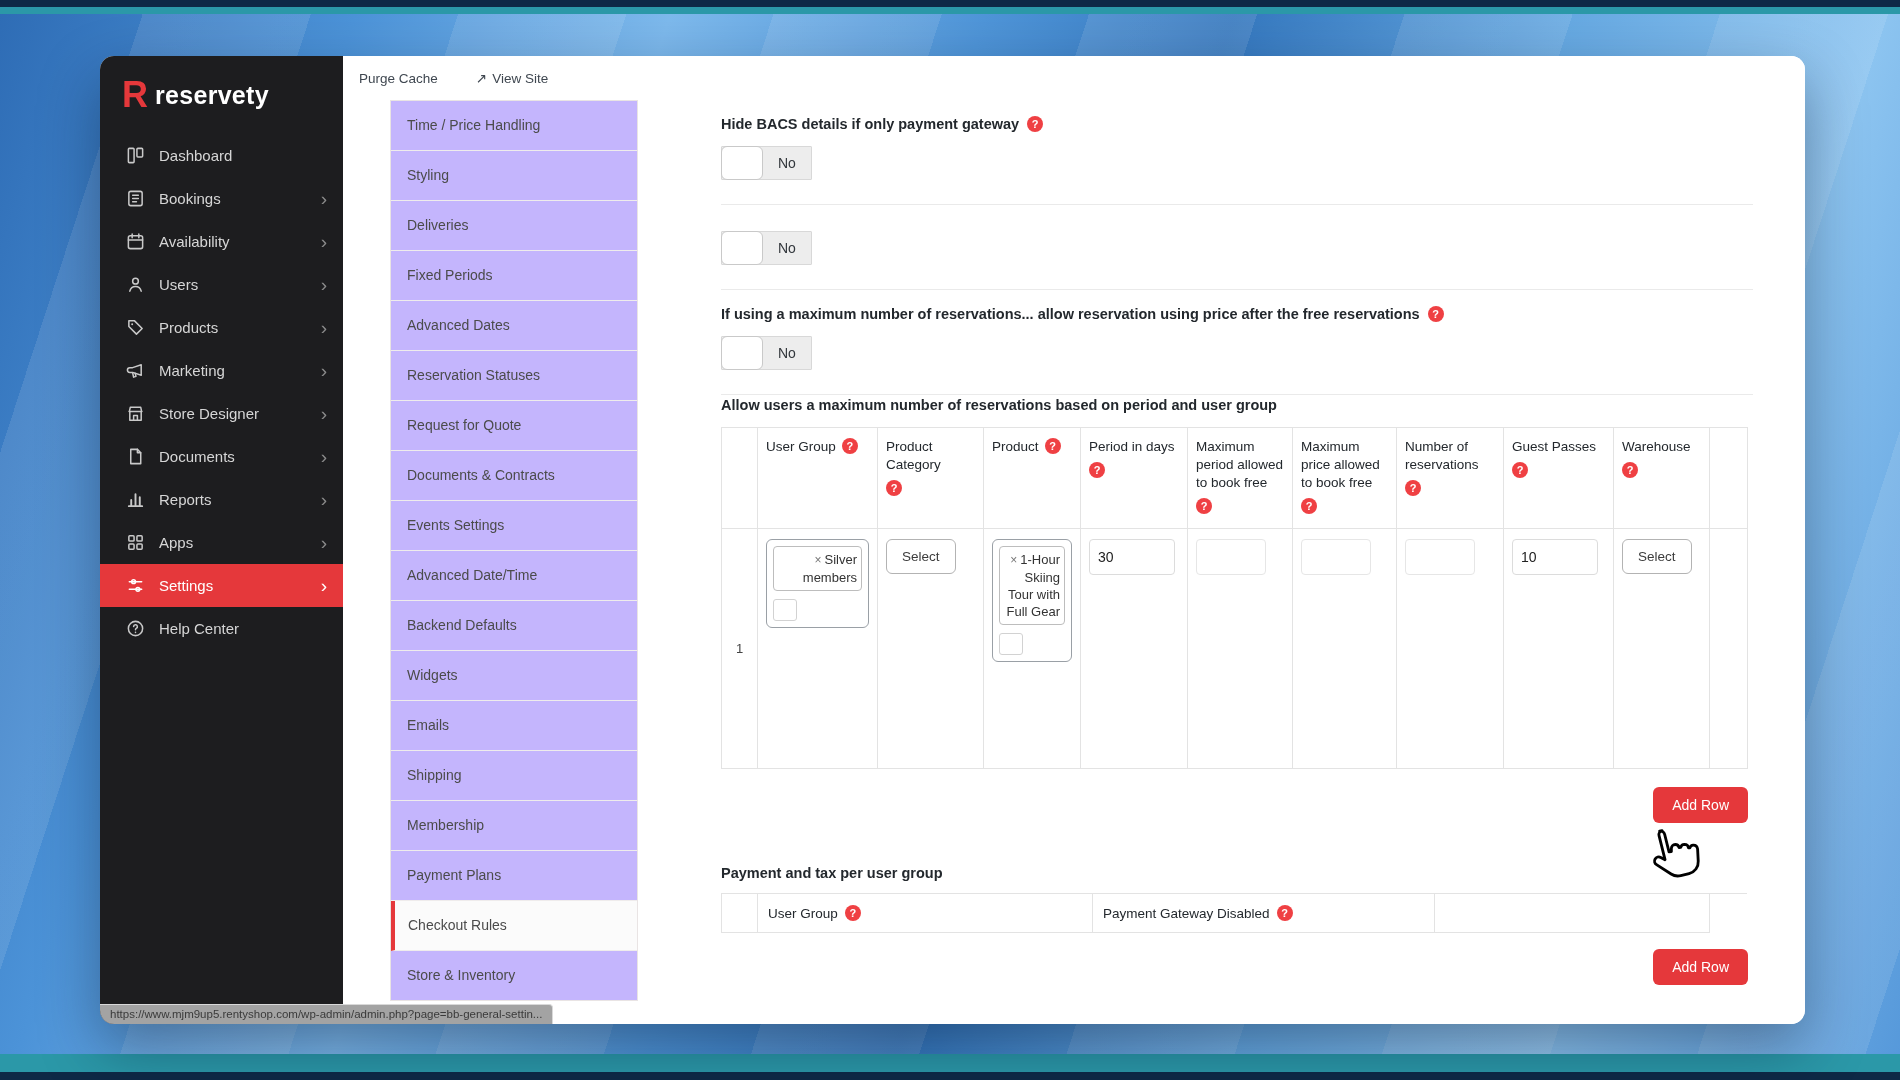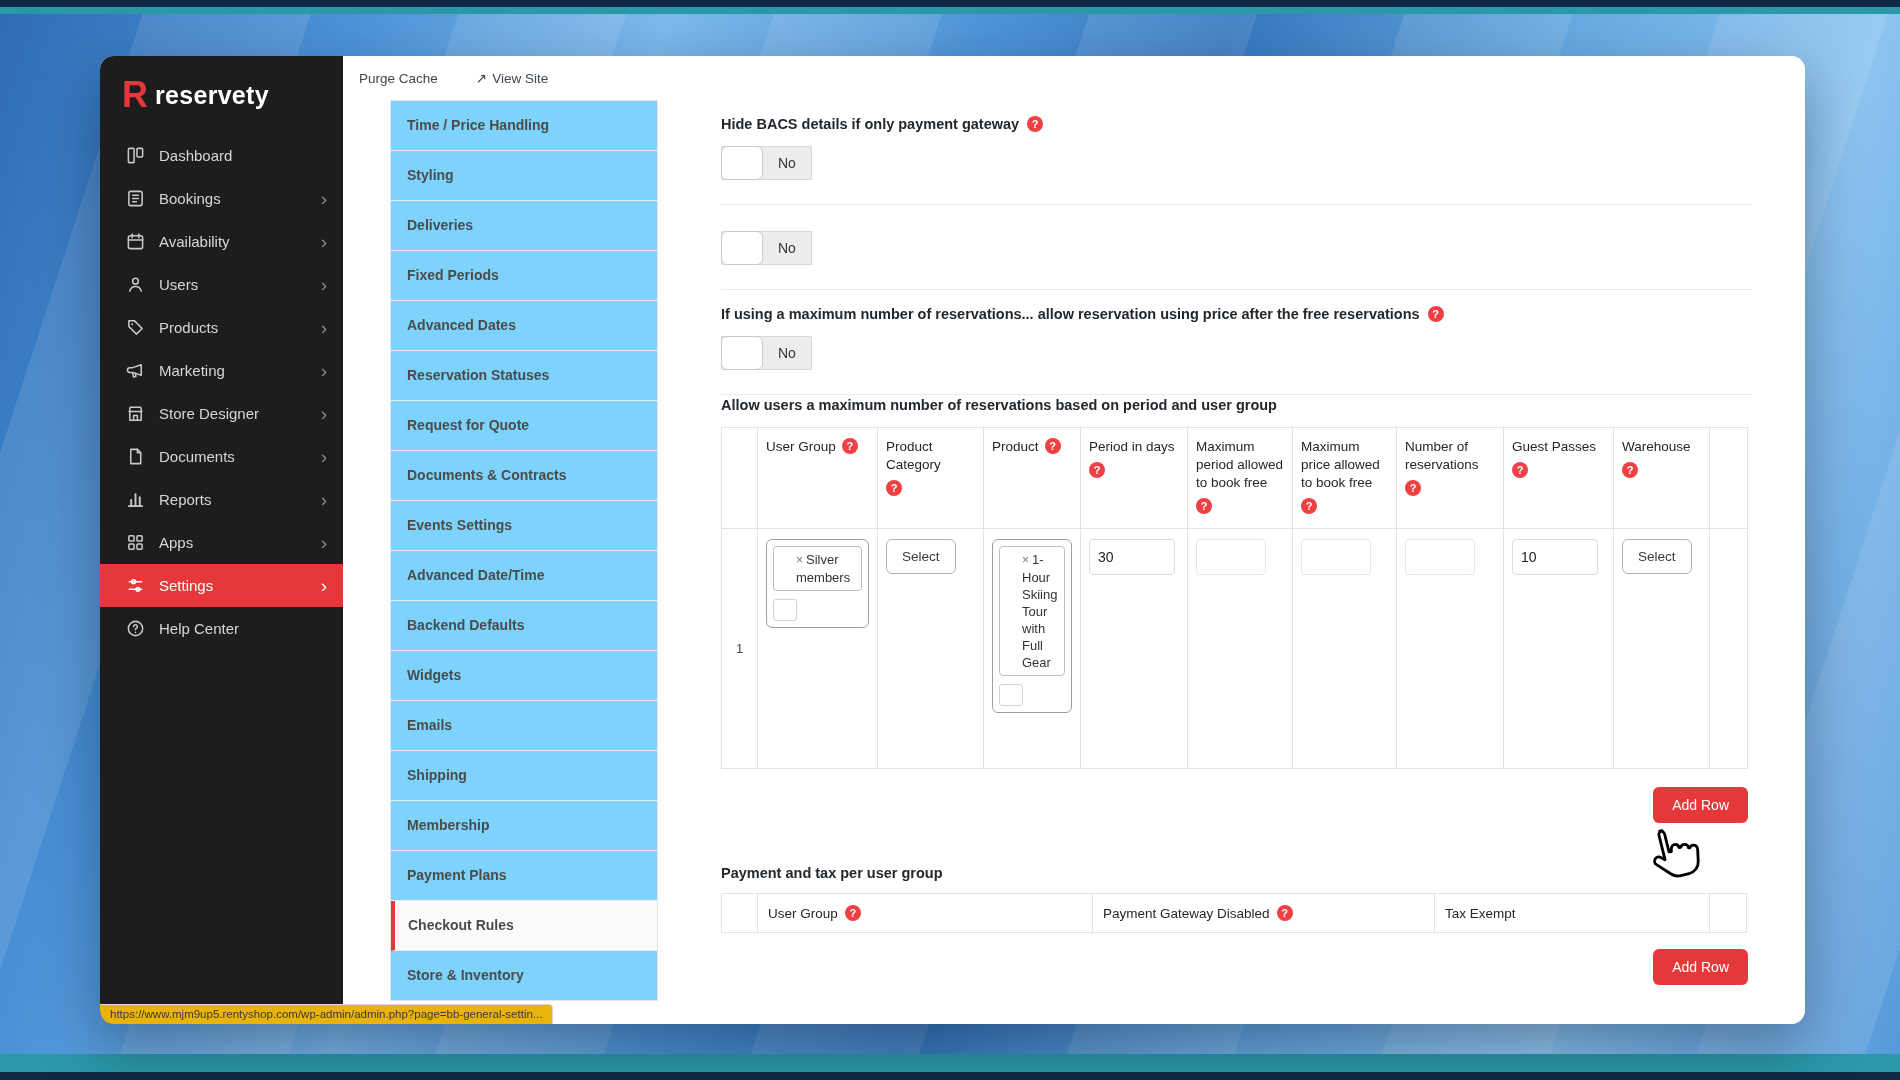--- a/index.html
+++ b/index.html
@@ -42,22 +42,22 @@
   .nav-item.active .nicon { color:#fff; }
   .nav-item.active .chev { color:#fff; }
 
   
   .main { position:absolute; left:243px; top:0; right:0; bottom:0; background:#fff; }
   .topbar { display:flex; align-items:center; height:44px; padding-left:16px; gap:38px;
             font-size:13.5px; color:#3f4750; }
   .toplink { display:inline-flex; gap:5px; align-items:center; cursor:pointer; }
 
   .submenu {
-    position:absolute; left:47px; top:44px; width:268px;
-    border:1px solid #e9e4e4; background:#7dd3fc;font-weight:bold;
+    position:absolute; left:47px; top:44px; width:248px;
+    border:1px solid #e9e4e4; background:#c4b5fd;
   }
   .sm-item {
     padding:15px 16px; font-size:14px; color:#4b4b4b; border-bottom:1px solid #efecec; cursor:pointer;
     line-height:19px;
   }
   .sm-item:last-child { border-bottom:none; }
   .sm-item.selected { border-left:4px solid #e5383b; padding-left:13px; background:#fbfbfb; }
 
   .content { position:absolute; left:378px; top:44px; width:1032px; bottom:0; }
 
@@ -85,21 +85,21 @@
     border-right:1px solid #e3e3e3; border-bottom:1px solid #e3e3e3;
     display:flex; flex-wrap:wrap; align-content:flex-start; gap:6px;
   }
   .res-table .td {
     height:240px; padding:10px 8px; border-right:1px solid #e3e3e3; border-bottom:1px solid #e3e3e3;
     overflow:hidden;
   }
   .td.rownum { display:flex; align-items:center; justify-content:center; font-size:13px; color:#444; }
 
   .ms { border:1px solid #9aa0a6; border-radius:6px; padding:6px; background:#fff; }
-  .ms .tag { border:1px solid #bdbdbd; border-radius:4px; padding:4px 22px; font-size:13px; color:#333; line-height:17px; display:block; }
+  .ms .tag { border:1px solid #bdbdbd; border-radius:4px; padding:4px 4px; font-size:13px; color:#333; line-height:17px; display:block;text-align:right; }
   .ms .tag .x { color:#777; margin-right:3px; font-size:12px; cursor:pointer; }
   .ms .mini { width:24px; height:22px; border:1px solid #d2d2d2; border-radius:3px; margin-top:8px; background:#fff; }
 
   .select-btn { display:inline-block; border:1px solid #b3b3b3; border-radius:6px; padding:9px 15px;
                 font-size:13.5px; color:#3c3c3c; background:#fff; cursor:pointer; }
 
   .num-input { height:36px; border:1px solid #dcdcdc; border-radius:4px; font-size:14px; color:#222;
                padding:0 8px; background:#fff; font-family:"Liberation Sans",sans-serif; }
   .num-input.filled { width:86px; }
   .num-input.empty  { width:70px; border-color:#e6e6e6; }
@@ -109,21 +109,21 @@
 
   .pay-title { margin-top:40px; margin-bottom:10px; }
   .pay-table { display:grid; width:fit-content; grid-template-columns:36px 335px 342px 275px 37px;
                border-top:1px solid #e3e3e3; border-left:1px solid #e3e3e3; }
   .pay-table .th { padding:11px 10px; font-size:13.5px; color:#23282d;
                    border-right:1px solid #e3e3e3; border-bottom:1px solid #e3e3e3;
                    display:flex; align-items:center; gap:7px; min-height:38px; }
 
   .status-pill {
     position:absolute; left:0; bottom:0; z-index:6;
-    background:#eab308; border:1px solid #d9d9d9; border-left:none; border-bottom:none;
+    background:#a3a3a3; border:1px solid #d9d9d9; border-left:none; border-bottom:none;
     border-radius:0 4px 0 0; padding:3px 10px 4px; font-size:11.5px; color:#3a3a3a;
     max-width:575px; white-space:nowrap; overflow:hidden; text-overflow:ellipsis;
   }
 
   .cursor-hand { position:absolute; left:1542px; top:766px; z-index:9; transform:rotate(-14deg); }
 </style>
 </head>
 <body>
 
 <div class="desktop">
@@ -422,23 +422,20 @@
         <div class="pay-table">
           <div class="th"></div>
           <div class="th">
             <span>User Group</span>
             <span class="help">?</span>
           </div>
           <div class="th">
             <span>Payment Gateway Disabled</span>
             <span class="help">?</span>
           </div>
-          <div class="th">
-            <span>Tax Exempt</span>
-          </div>
           <div class="th"></div>
         </div>
 
         <div class="addrow-wrap" style="margin-top:16px;">
           <button class="add-row">Add Row</button>
         </div>
 
       </div>
     </div>
 

